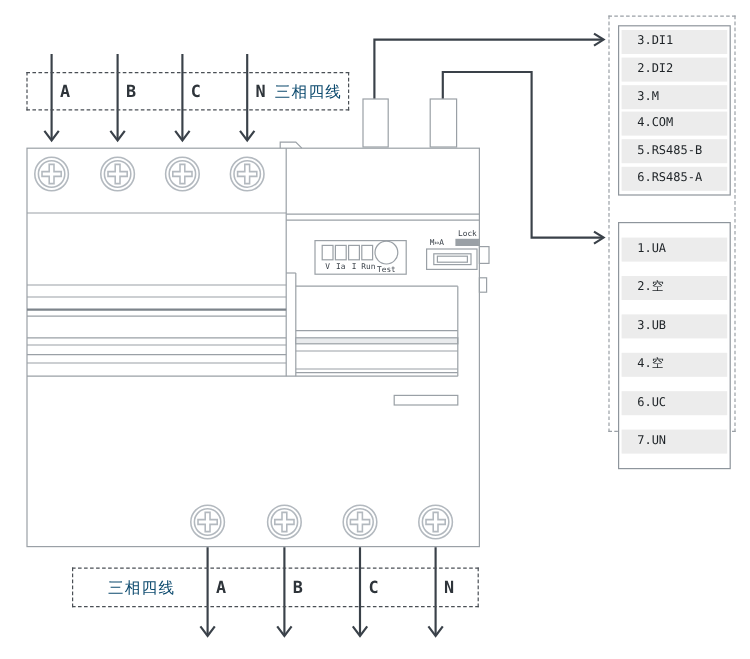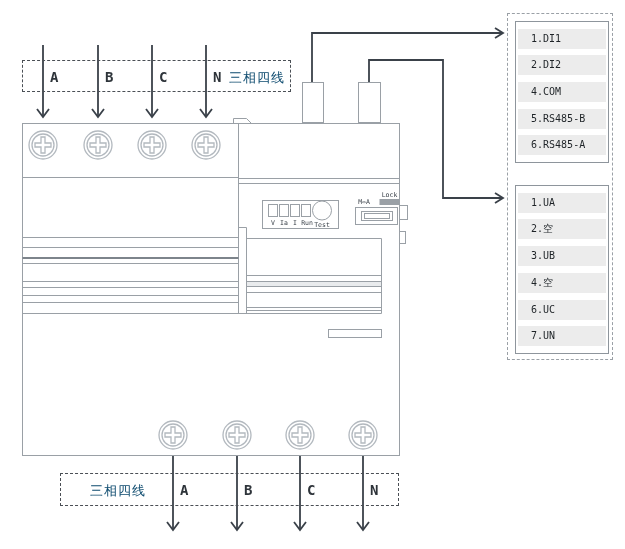--- a/index.html
+++ b/index.html
@@ -8,21 +8,21 @@
   #lineart{position:absolute;left:0;top:0;}
   .dashed-box{position:absolute;border:1.5px dashed #4a4f55;background:transparent;box-sizing:border-box;}
   .phase{position:absolute;font-size:14px;font-weight:bold;color:#2e343a;line-height:14px;}
   .cjk{position:absolute;font-size:13px;color:#0c4a6e;letter-spacing:1px;
        font-family:"DejaVu Sans","Liberation Sans",sans-serif;line-height:14px;}
   .pin-container{position:absolute;left:507px;top:13px;width:106px;height:347px;
                  border:1.5px dashed #9aa0a6;box-sizing:border-box;background:#fff;}
   .pin-box{position:absolute;left:515px;width:94px;border:1px solid #8e959c;background:#fff;
            box-sizing:border-box;display:flex;flex-direction:column;justify-content:space-evenly;}
   .pin-box-top{top:21px;height:142px;}
-  .pin-box-bottom{top:185px;height:169px;}
+  .pin-box-bottom{top:185px;height:206px;}
   .pin-row{flex:0 0 20px;margin:0 2px;background:#ececec;font-size:10px;line-height:20px;
            padding-left:13px;color:#1e2327;white-space:nowrap;
            font-family:"DejaVu Sans Mono","Liberation Mono",monospace;}
   svg text{font-family:"DejaVu Sans Mono","Liberation Mono",monospace;fill:#3a4149;}
 </style>
 </head>
 <body>
 
 <div id="canvas">
 
@@ -174,22 +174,23 @@
   <div class="dashed-box" style="left:60px;top:473px;width:339px;height:33px;"></div>
   <span class="cjk" style="left:90px;top:484px;">三相四线</span>
   <span class="phase" style="left:180px;top:483px;">A</span>
   <span class="phase" style="left:244px;top:483px;">B</span>
   <span class="phase" style="left:307px;top:483px;">C</span>
   <span class="phase" style="left:370px;top:483px;">N</span>
 
   <div class="pin-container"></div>
 
   <div class="pin-box pin-box-top">
-    <div class="pin-row">1.DI1</div>
+    <div class="pin-row">3.DI1</div>
     <div class="pin-row">2.DI2</div>
+    <div class="pin-row">3.M</div>
     <div class="pin-row">4.COM</div>
     <div class="pin-row">5.RS485-B</div>
     <div class="pin-row">6.RS485-A</div>
   </div>
 
   <div class="pin-box pin-box-bottom">
     <div class="pin-row">1.UA</div>
     <div class="pin-row">2.空</div>
     <div class="pin-row">3.UB</div>
     <div class="pin-row">4.空</div>

